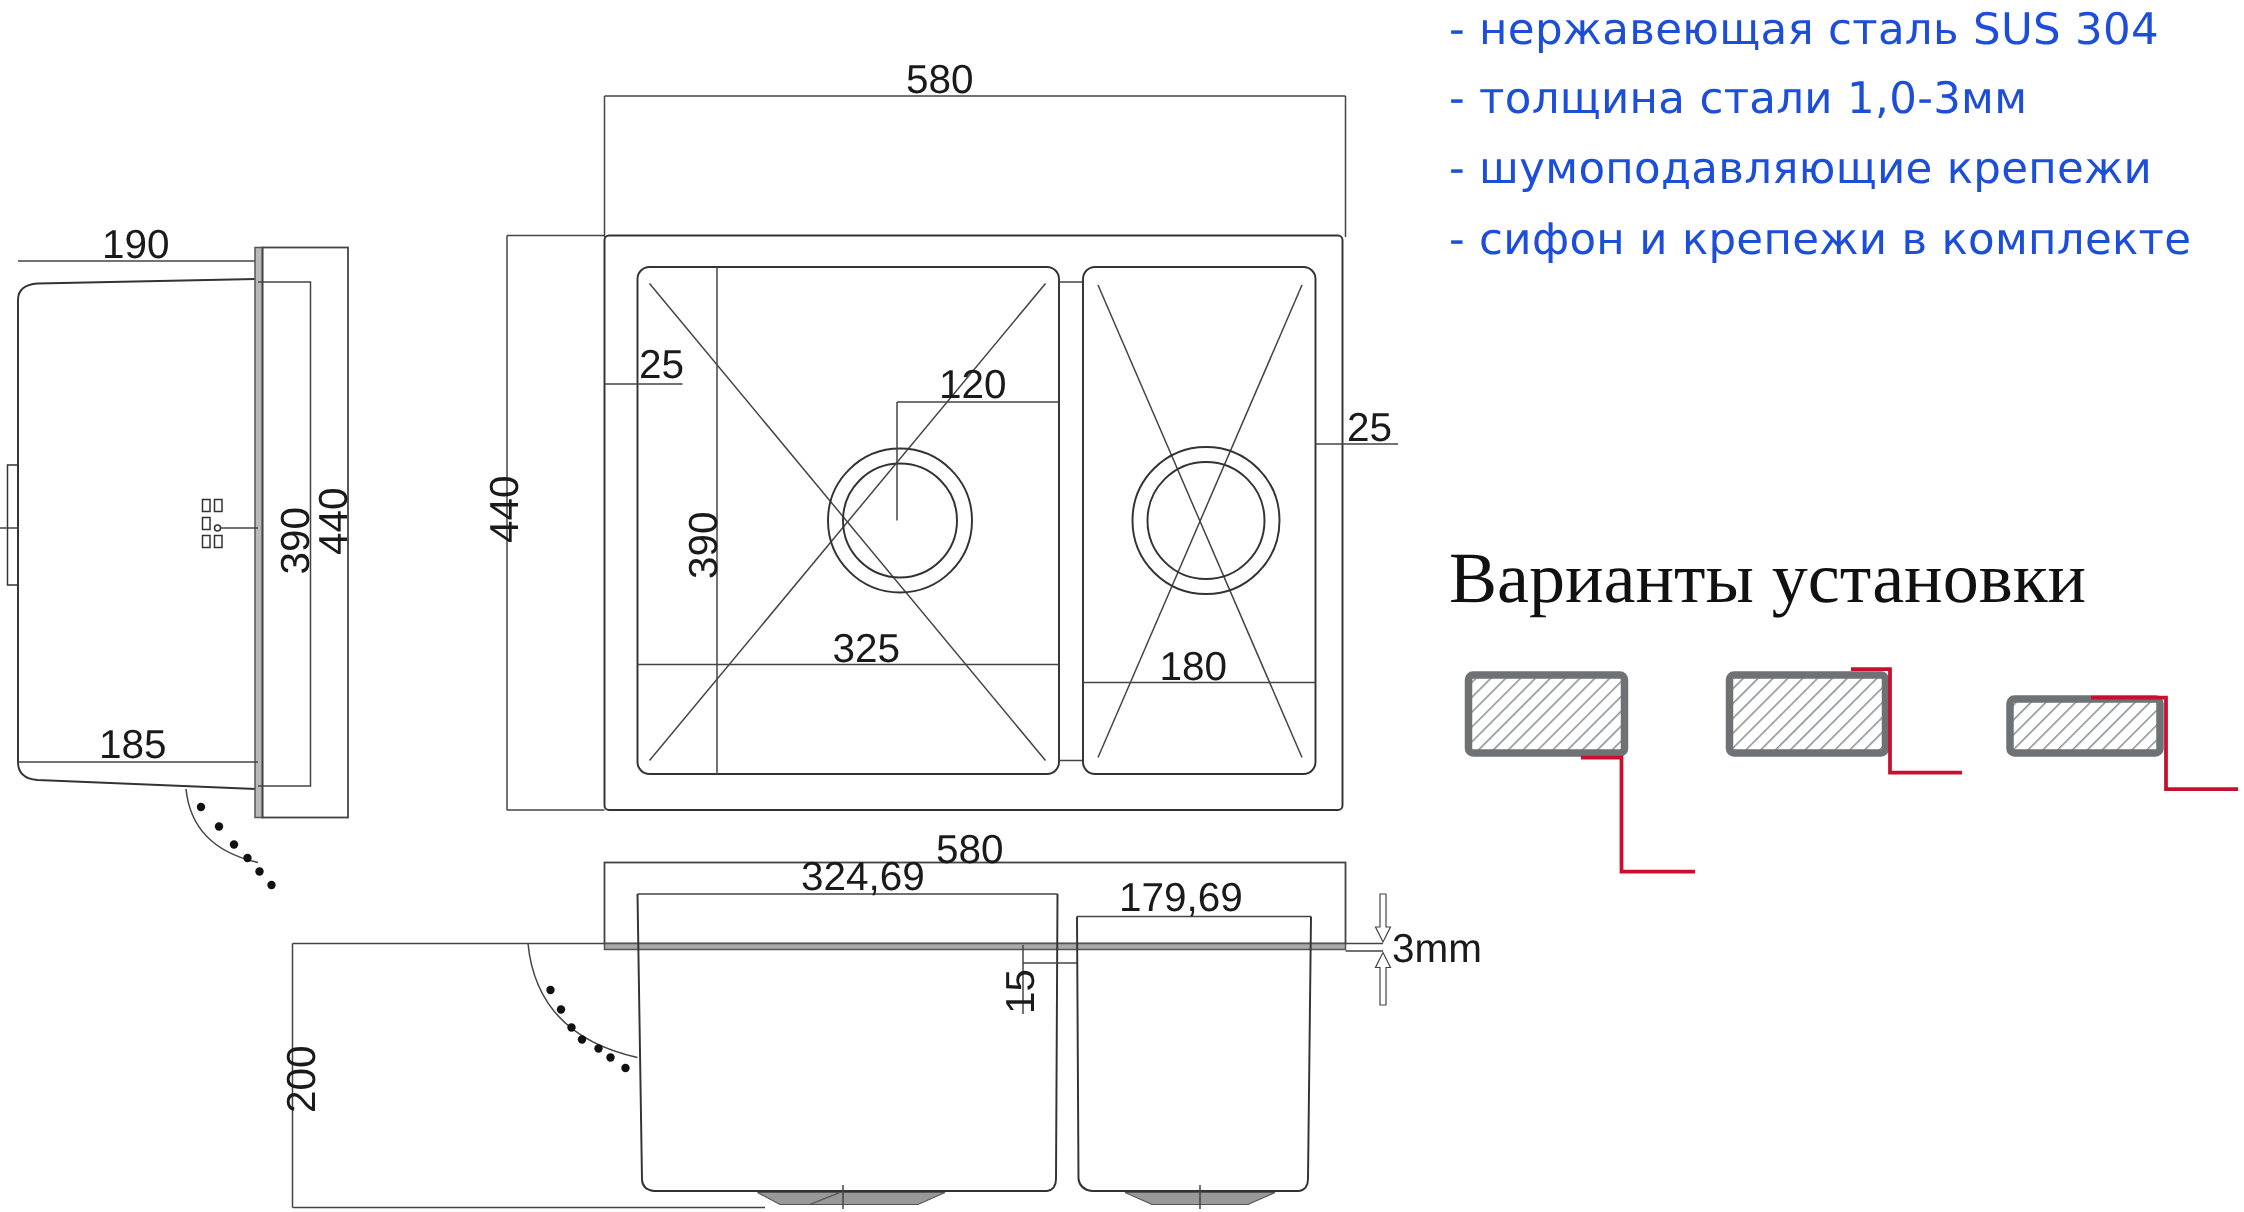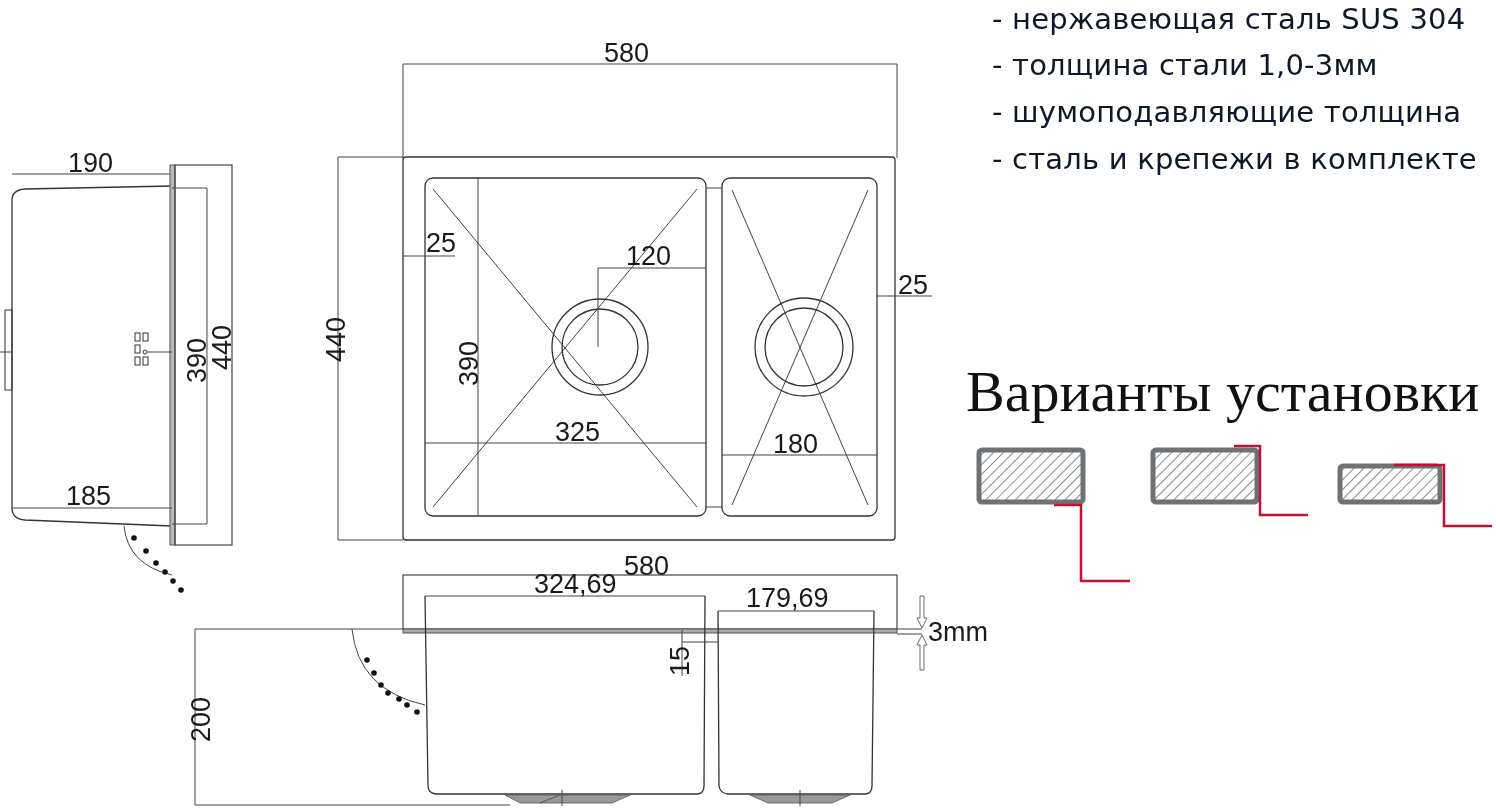--- a/index.html
+++ b/index.html
@@ -1,31 +1,31 @@
 <!DOCTYPE html>
 <html><head>
 <meta charset="utf-8">
 <style>
   html,body{margin:0;padding:0;background:#ffffff;}
   body{width:1496px;height:808px;position:relative;overflow:hidden;font-family:"Liberation Sans",sans-serif;}
   svg#drawing{position:absolute;left:0;top:0;}
   .dim{font-family:"Liberation Sans",sans-serif;font-size:27px;fill:#1a1a1a;}
   .ln{stroke:#333;stroke-width:1.3;fill:none;}
   .thin{stroke:#444;stroke-width:1;fill:none;}
-  .spec{position:absolute;left:992px;font-family:"DejaVu Sans",sans-serif;font-size:29px;color:#0f172a;white-space:nowrap;letter-spacing:0.2px;}
-  .title{position:absolute;left:966px;top:358px;font-family:"Liberation Serif",serif;font-size:58px;color:#111;white-space:nowrap;}
+  .spec{position:absolute;left:966px;font-family:"DejaVu Sans",sans-serif;font-size:29px;color:#1d4ed8;white-space:nowrap;letter-spacing:0.2px;}
+  .title{position:absolute;left:966px;top:358px;font-family:"Liberation Serif",serif;font-size:48px;color:#111;white-space:nowrap;}
 </style>
 </head>
 <body>
 
 <div>
   <div class="spec" style="top:2px">- нержавеющая сталь SUS 304</div>
   <div class="spec" style="top:48px">- толщина стали 1,0-3мм</div>
-  <div class="spec" style="top:95px">- шумоподавляющие толщина</div>
-  <div class="spec" style="top:142px">- сталь и крепежи в комплекте</div>
+  <div class="spec" style="top:95px">- шумоподавляющие крепежи</div>
+  <div class="spec" style="top:142px">- сифон и крепежи в комплекте</div>
 </div>
 
 <div class="title">Варианты установки</div>
 
 <svg id="drawing" width="1496" height="808" viewBox="0 0 1496 808" xmlns="http://www.w3.org/2000/svg">
   <defs>
     <pattern id="hatch" width="7" height="7" patternUnits="userSpaceOnUse" patternTransform="rotate(45)">
       <rect width="7" height="7" fill="#ffffff"></rect>
       <line x1="0" y1="0" x2="0" y2="7" stroke="#8a8d90" stroke-width="2"></line>
     </pattern>

